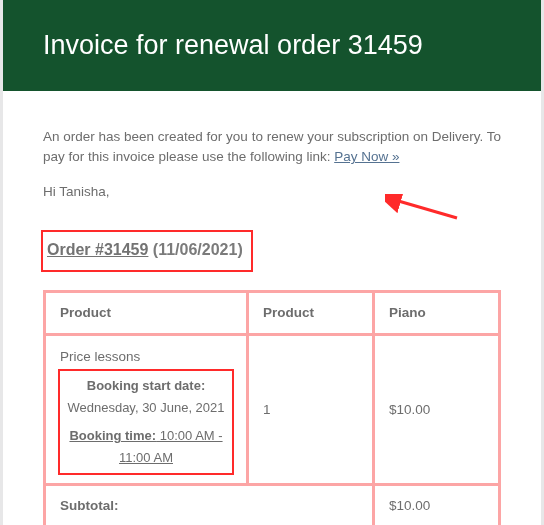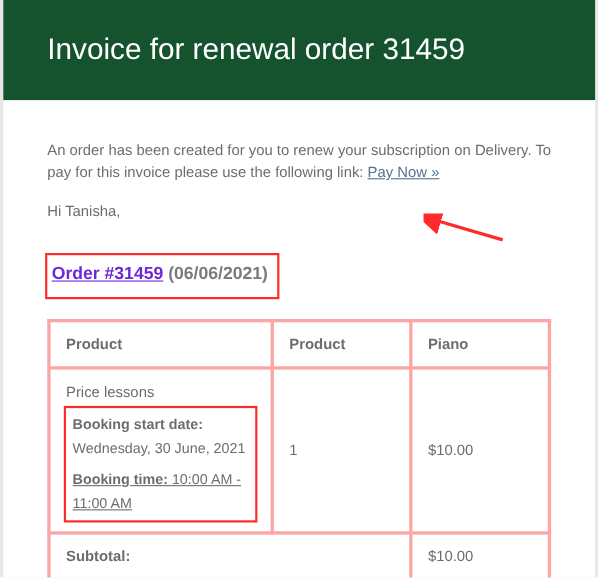--- a/index.html
+++ b/index.html
@@ -42,21 +42,21 @@
   .order-line{
     font-size:16px;
     font-weight:700;
     color:#7b7b7b;
     margin:16px 0 20px 0;
     outline:2px solid #ff2a2a;
     display:inline-block;
     padding:6px 8px 8px 4px;
   }
   a.order-link{
-    color:#6d28d9;
+    color:#737373;
     text-decoration:underline;
     font-weight:700;
   }
   table.invoice{
     width:100%;
     border-collapse:collapse;
     font-size:13.5px;
   }
   table.invoice th, table.invoice td{
     border:3px solid #fca5a5;
@@ -71,21 +71,21 @@
   td.product-cell{
     color:#6d6d6d;
     line-height:1.7;
   }
   .detail-box{
     outline:2px solid #ff2a2a;
     padding:4px 6px;
     margin-top:2px;
     display:inline-block;
   }
-  .detail-box div{font-size:13px;}
+  .detail-box div{font-size:13px;text-align:center;}
   .detail-box div strong{color:#6d6d6d;}
   .qty-cell{text-align:left;color:#6d6d6d;}
   .price-cell{color:#6d6d6d;}
   tr.totals th{
     font-weight:700;
     color:#6d6d6d;
   }
   tr.totals td{color:#6d6d6d;}
   
   .arrow{
@@ -101,21 +101,21 @@
     <h1>Invoice for renewal order 31459</h1>
   </div>
   <div class="content">
     <p>
       <span>An order has been created for you to renew your subscription on Delivery. To pay for this invoice please use the following link: </span><a href="#" class="pay-link">Pay Now »</a>
     </p>
     <p>Hi Tanisha,</p>
 
     <div class="order-line">
       <a href="#" class="order-link">Order #31459</a>
-      <span>(06/06/2021)</span>
+      <span>(11/06/2021)</span>
     </div>
 
     <table class="invoice">
       <thead>
         <tr>
           <th>Product</th>
           <th style="width:95px;">Product</th>
           <th style="width:95px;">Piano</th>
         </tr>
       </thead>

